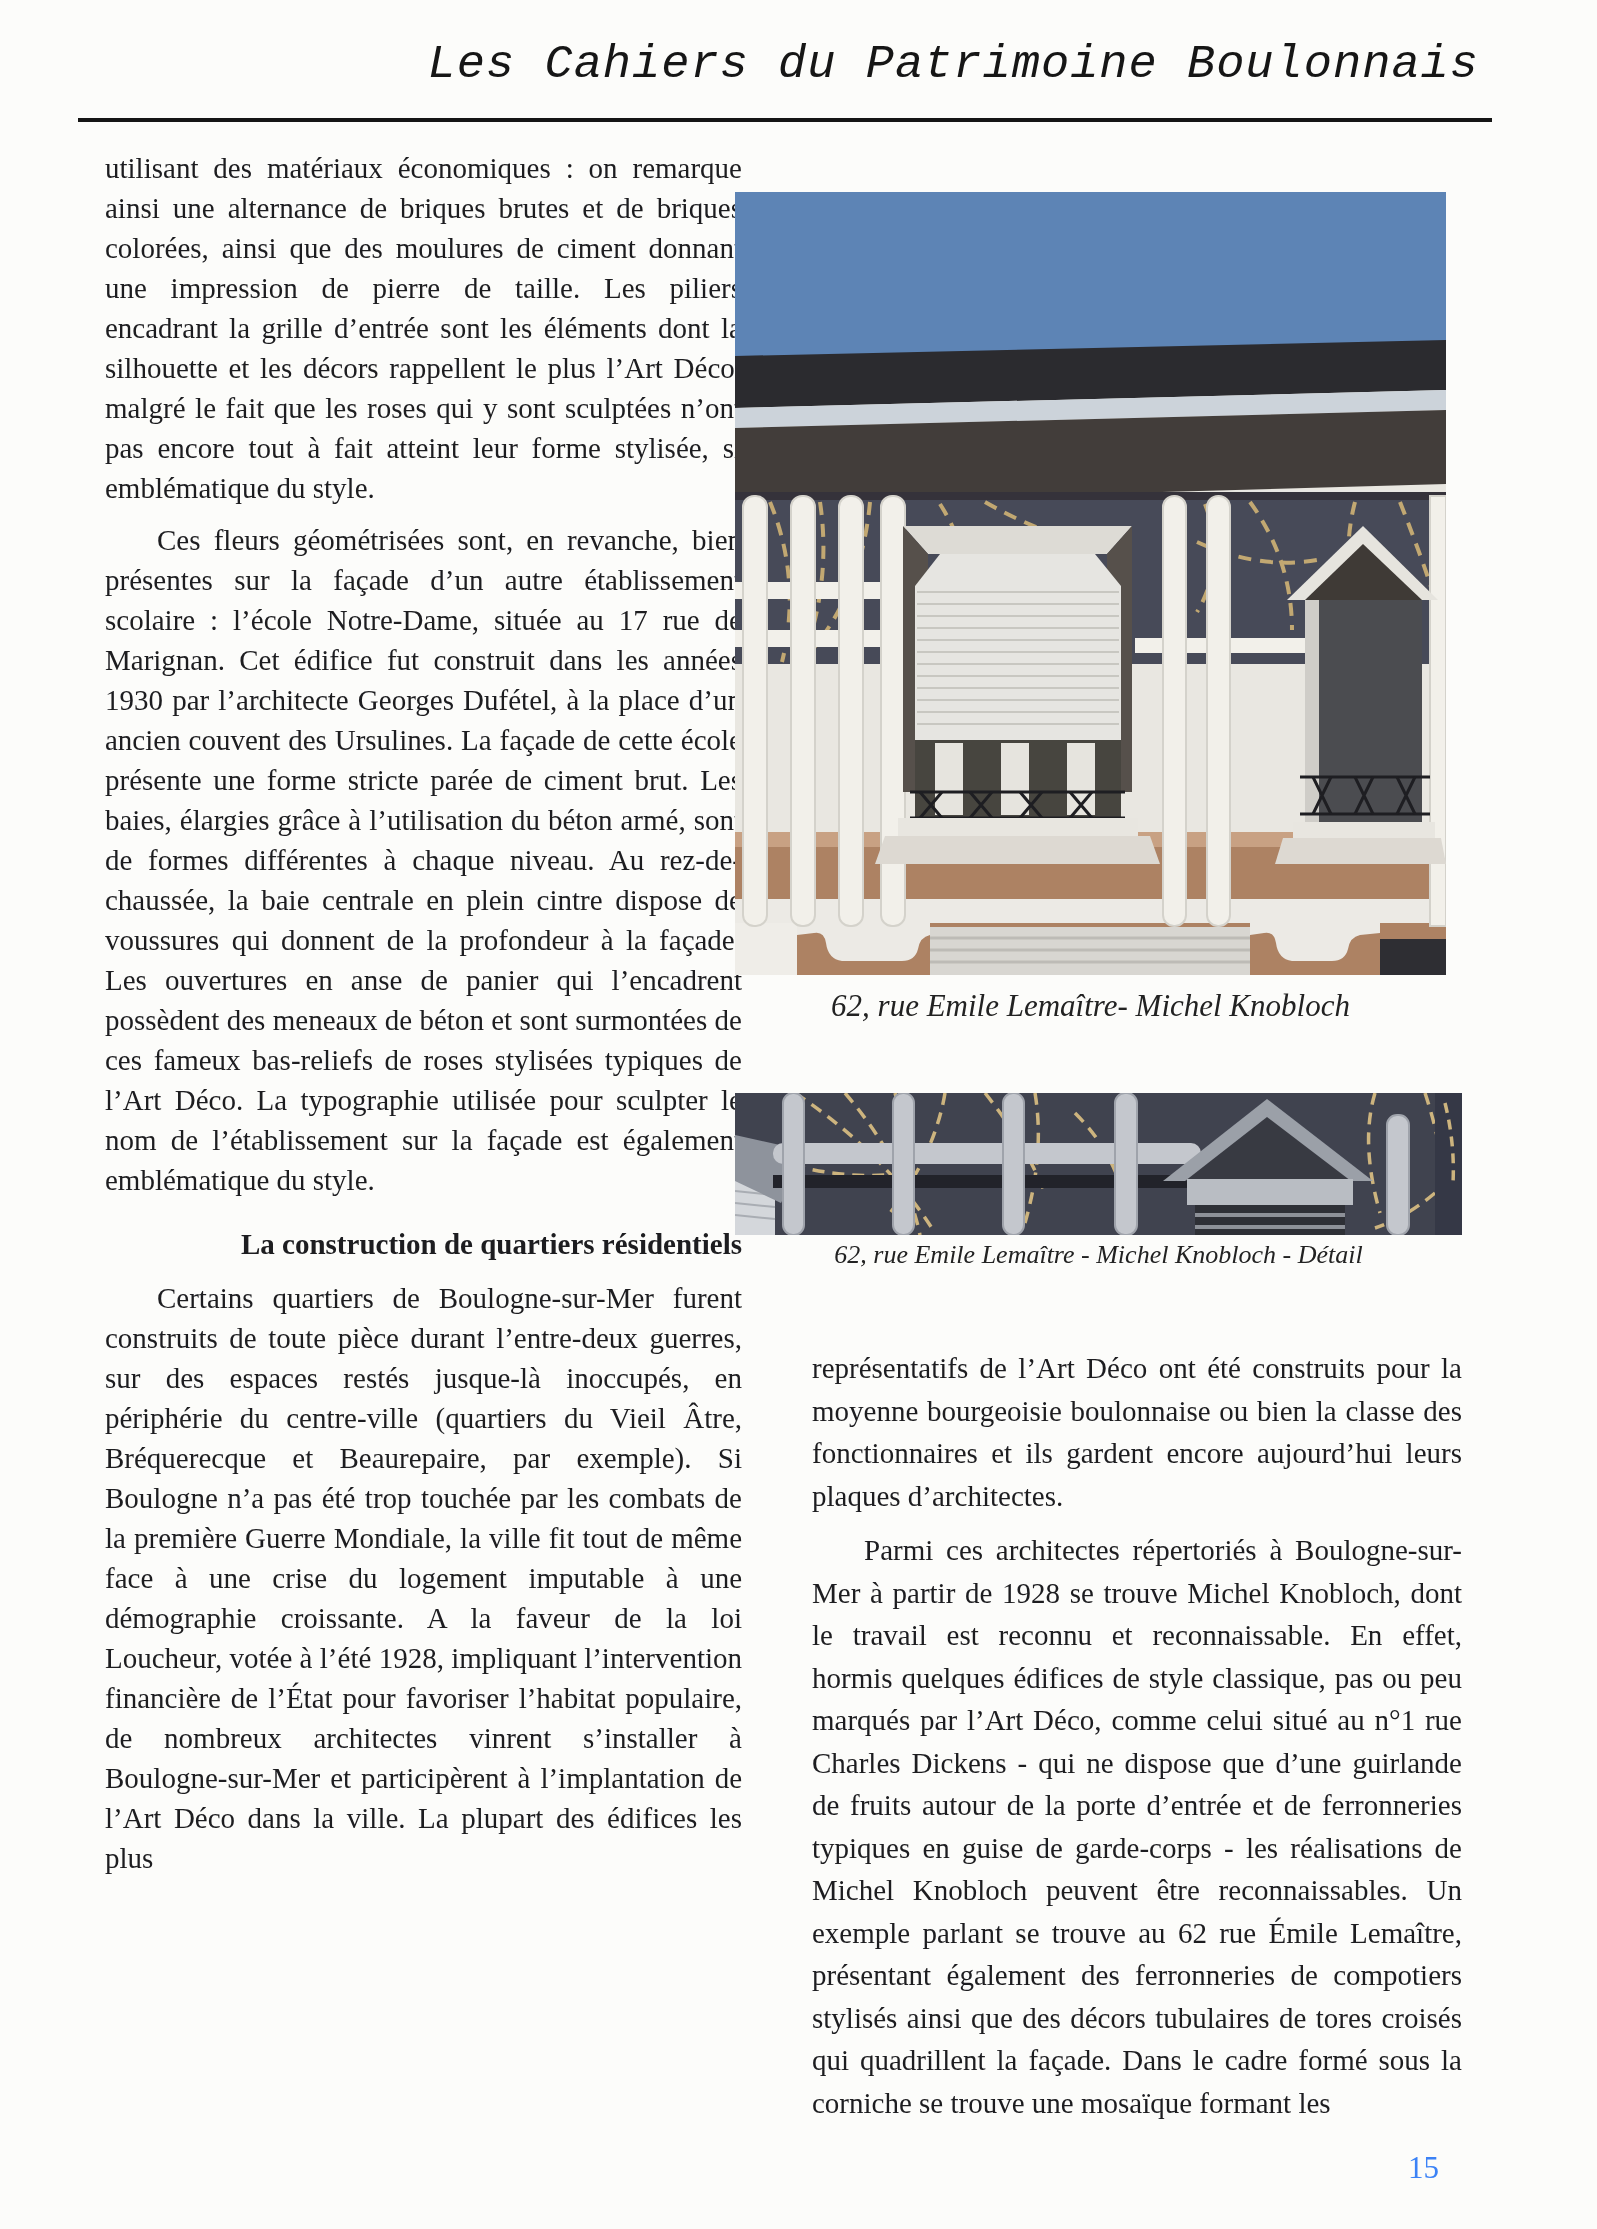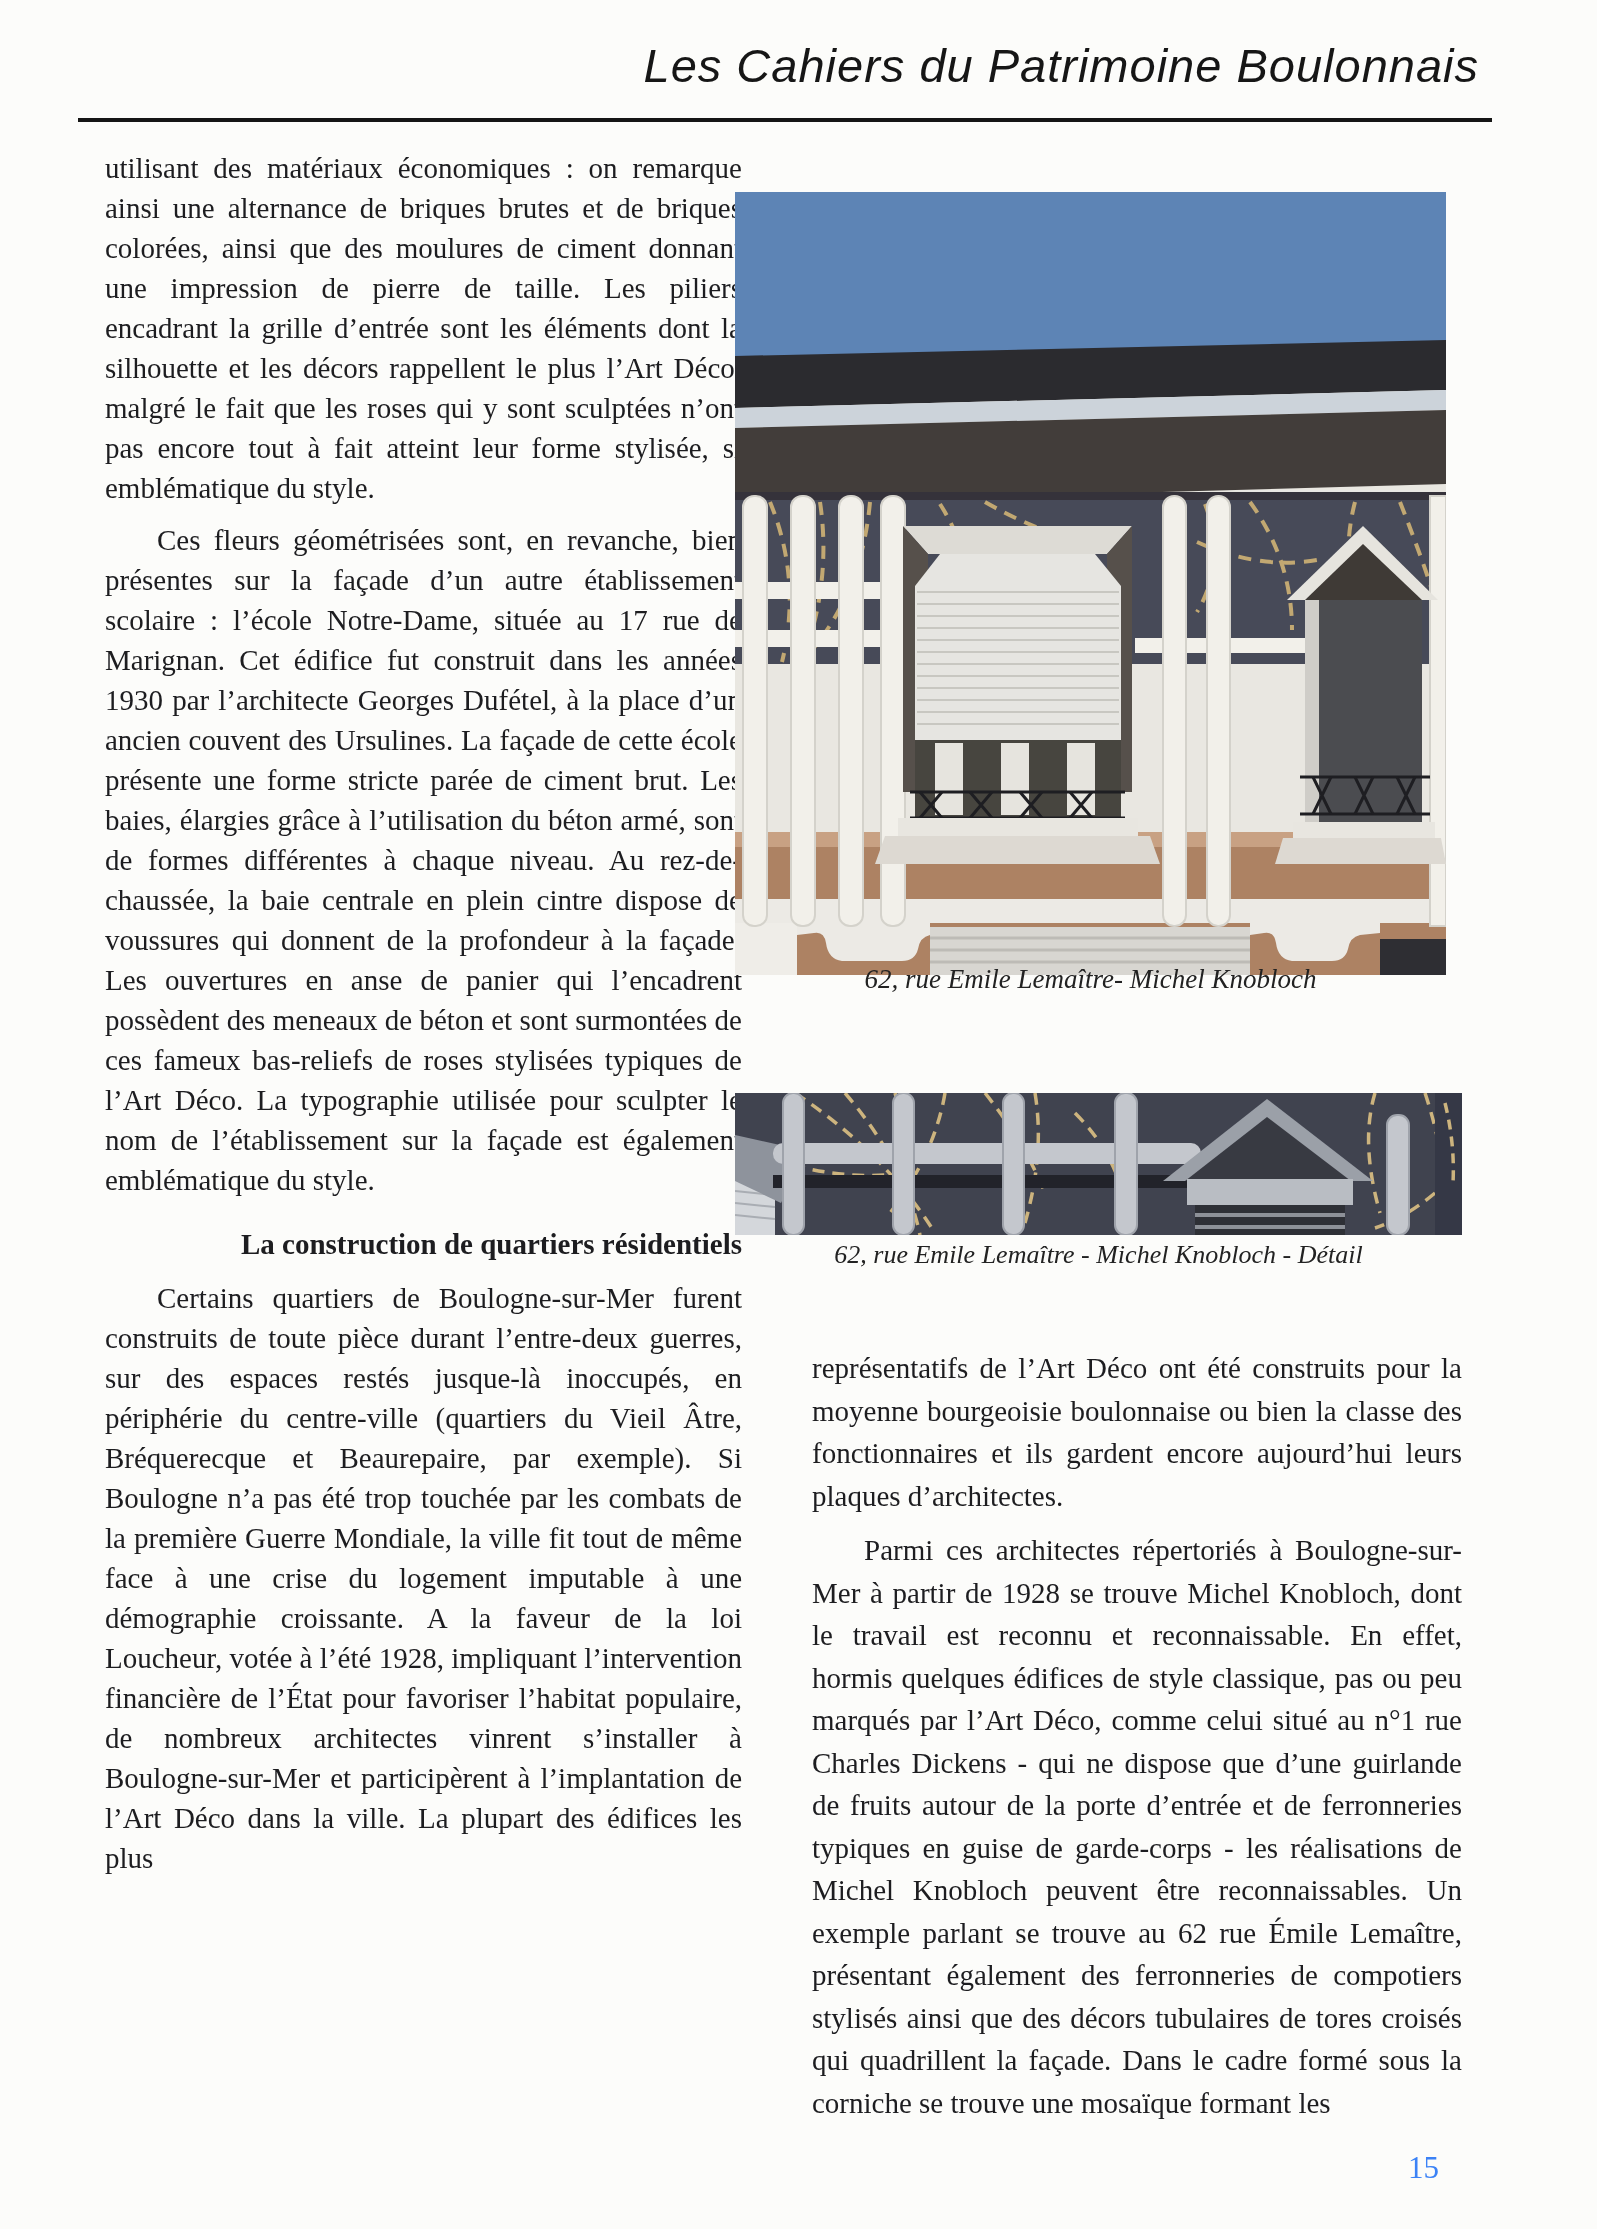--- a/index.html
+++ b/index.html
@@ -9,21 +9,21 @@
     font-family:"Liberation Serif","DejaVu Serif",serif;
     color:#1d1d20;
     overflow:hidden;
   }
   .page{position:absolute;inset:0;}
 
   
   .header-title{
     position:absolute;top:38px;right:118px;
     font-style:italic;font-size:47px;letter-spacing:1px;
-    font-family:Liberation Sans, sans-serif;
+    font-family:Liberation Mono, monospace;
     color:#161616;white-space:nowrap;text-align:right;
   }
   .header-rule{
     position:absolute;top:118px;left:78px;width:1414px;height:4px;
     background:#151515;
   }
 
   
   .col-left{
     position:absolute;left:105px;top:148px;width:637px;
@@ -46,21 +46,21 @@
     position:absolute;overflow:hidden;background:#e9e7e1;
   }
   .photo1{left:735px;top:192px;width:711px;height:783px;}
   .photo2{left:735px;top:1093px;width:727px;height:142px;}
   .photo svg{display:block;width:100%;height:100%;}
 
   .caption{
     position:absolute;text-align:center;font-style:italic;
     color:#222;
   }
-  .caption1{left:735px;top:964px;width:711px;font-size:27px;}
+  .caption1{left:735px;top:988px;width:711px;font-size:31px;}
   .caption2{left:735px;top:1240px;width:727px;font-size:26px;}
 
   .page-number{
     position:absolute;left:1408px;top:2150px;
     font-size:31px;color:#3b82f6;
   }
 </style>
 </head>
 <body>
 

